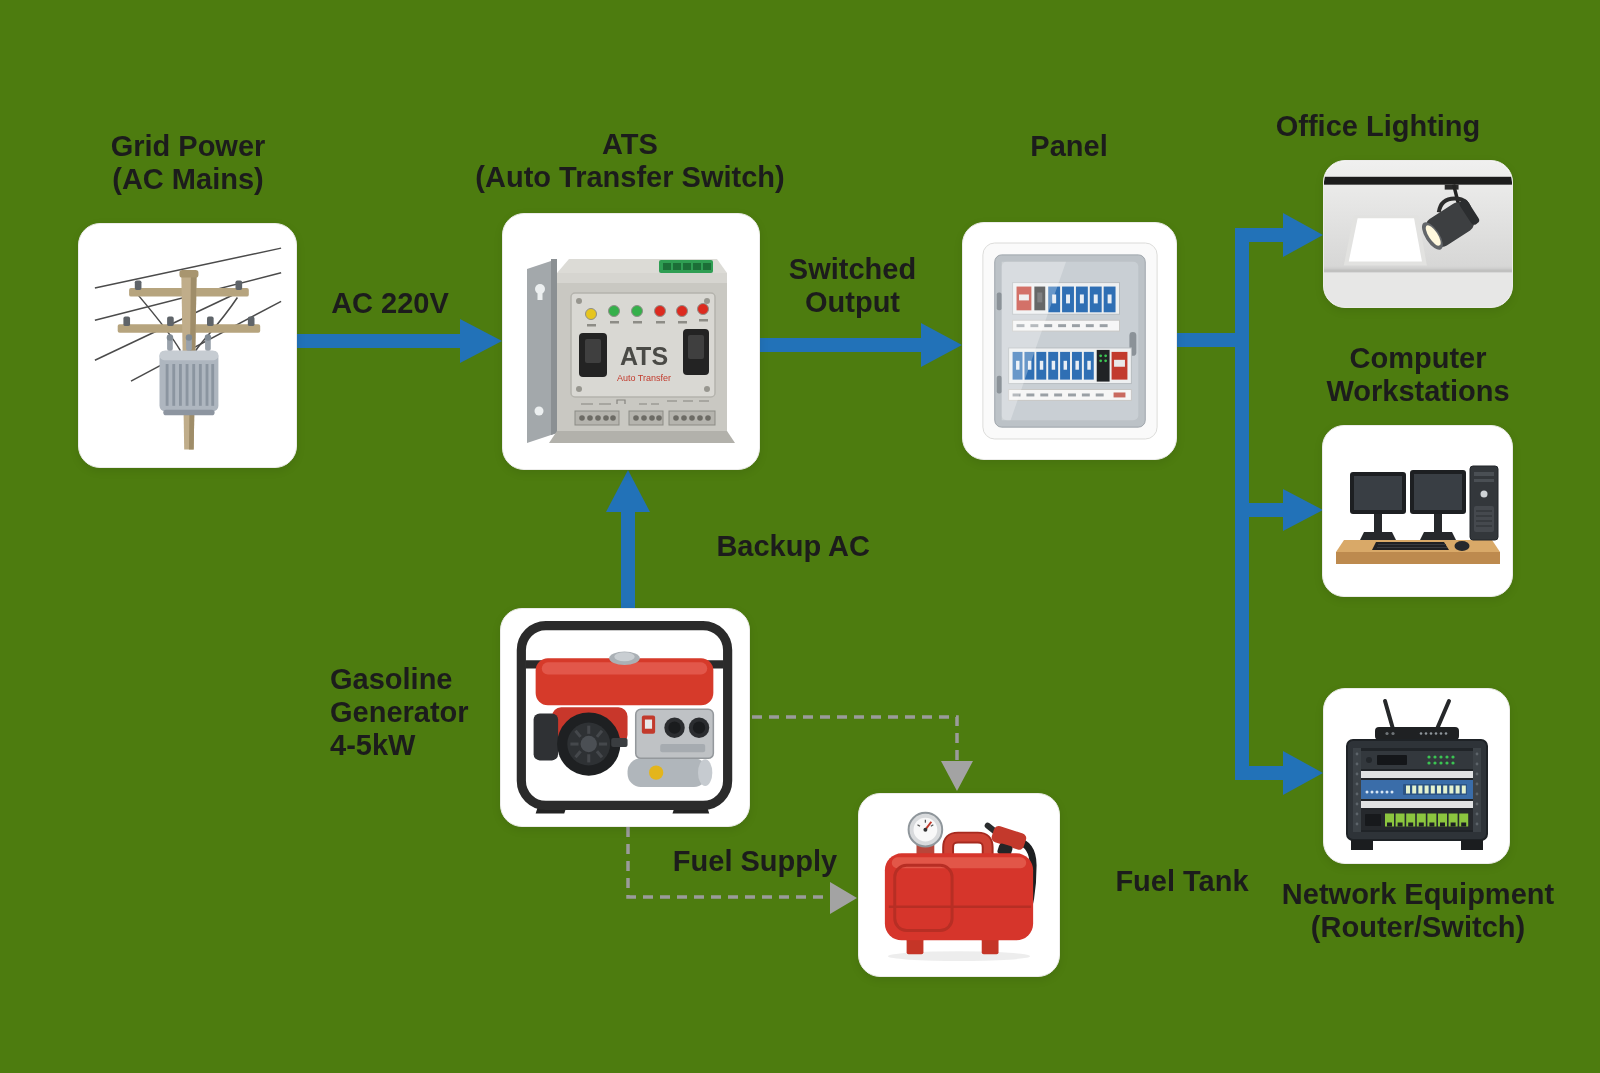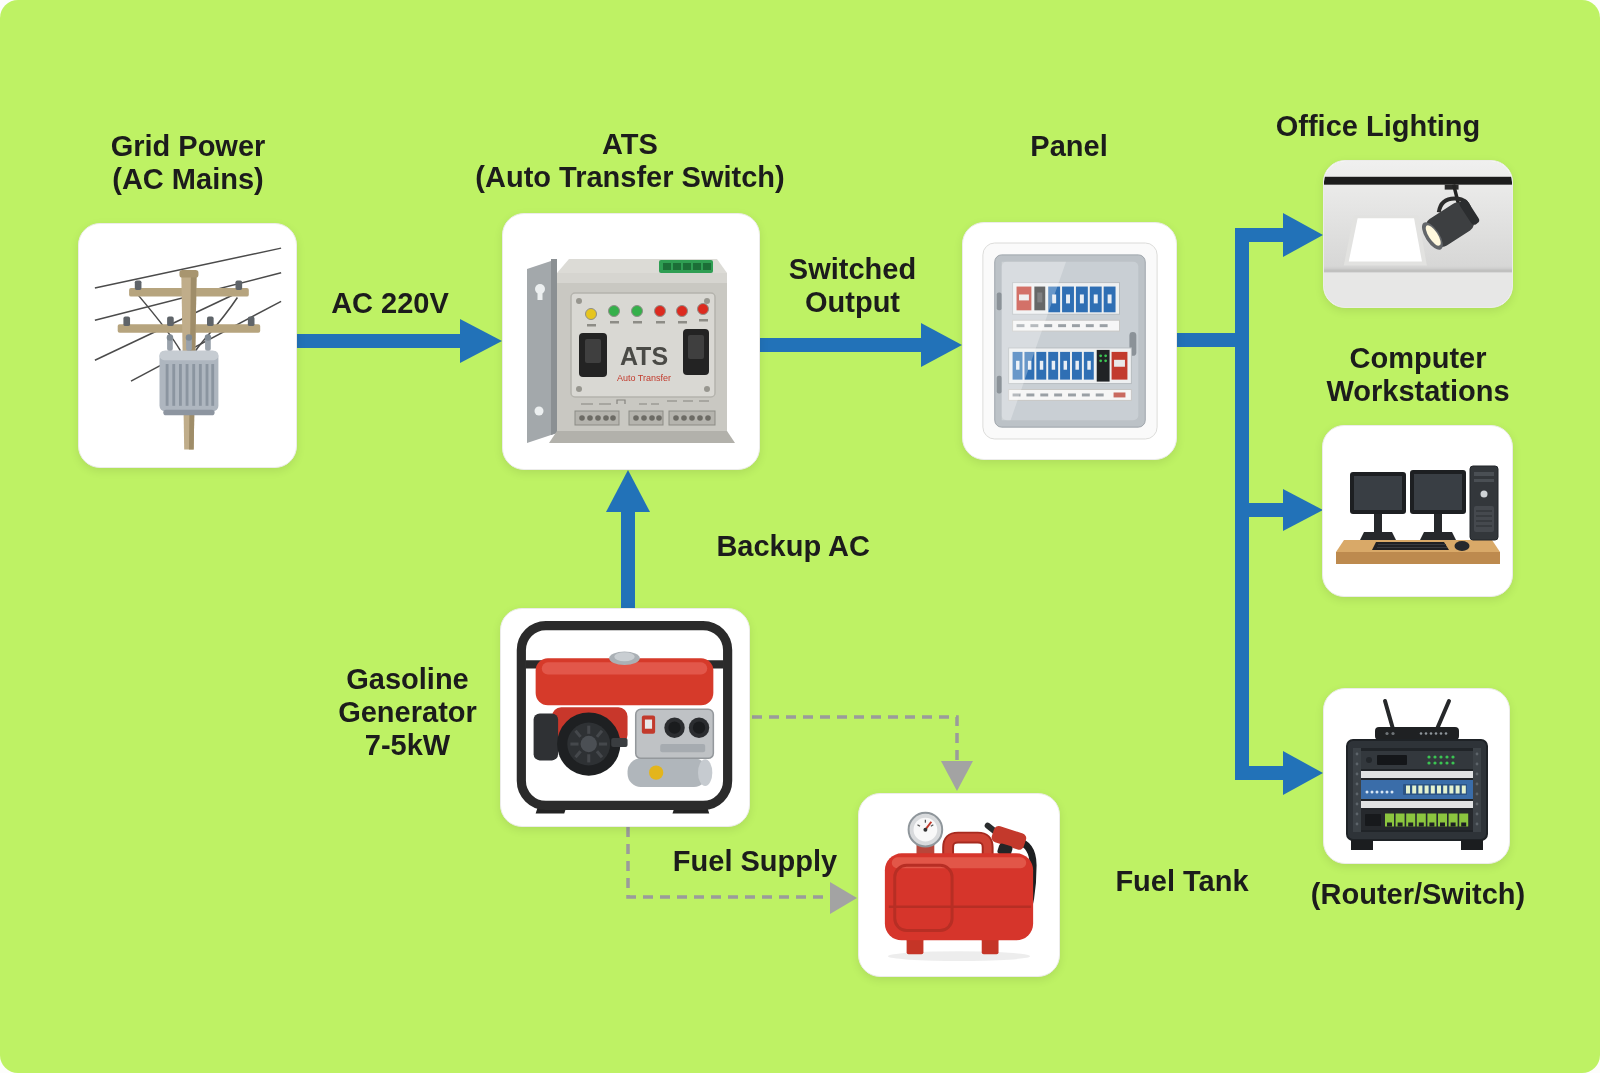--- a/index.html
+++ b/index.html
@@ -1,18 +1,18 @@
 <!DOCTYPE html>
 <html><head>
 <meta charset="utf-8">
 <style>
   html,body { margin:0; padding:0; background:#fdfdfc; }
   .canvas {
     position:relative; width:1600px; height:1073px; overflow:hidden;
-    background:#bef264; font-family:"Liberation Sans", sans-serif; color:#1c1c1c;border-radius:18px;
+    background:#4d7c0f; font-family:"Liberation Sans", sans-serif; color:#1c1c1c;
   }
   .connectors { position:absolute; left:0; top:0; pointer-events:none; }
   .card {
     position:absolute; background:#ffffff; border:1px solid #ececea;
     border-radius:22px; box-shadow:0 3px 10px rgba(0,0,0,.09);
     display:flex; align-items:center; justify-content:center; box-sizing:border-box;
   }
   .lbl { position:absolute; font-weight:bold; font-size:29px; line-height:33px; text-align:center; }
   .lbl .line { display:block; }
   svg text { font-family:"Liberation Sans", sans-serif; }
@@ -28,21 +28,21 @@
   .fuel-card  { left:858px;  top:793px; width:202px; height:184px; }
 
   .grid-lbl       { left:58px;   top:130px; width:260px; }
   .ats-lbl        { left:450px;  top:128px; width:360px; }
   .ac220-lbl      { left:300px;  top:287px; width:180px; }
   .sw-lbl         { left:770px;  top:253px; width:165px; }
   .panel-lbl      { left:959px;  top:130px; width:220px; }
   .light-lbl      { left:1268px; top:110px; width:220px; }
   .ws-lbl         { left:1308px; top:342px; width:220px; }
   .net-lbl        { left:1258px; top:878px; width:320px; }
-  .gen-lbl        { left:330px;  top:663px; width:155px; text-align:center; }
+  .gen-lbl        { left:330px;  top:663px; width:155px; text-align:left; }
   .backup-lbl     { left:650px;  top:530px; width:220px; text-align:right; }
   .fuelsupply-lbl { left:655px;  top:845px; width:200px; }
   .fueltank-lbl   { left:1072px; top:865px; width:220px; text-align:center; }
 </style>
 </head>
 <body>
 
 <div class="canvas">
 
   <svg class="connectors" width="1600" height="1073" viewBox="0 0 1600 1073">
@@ -104,26 +104,27 @@
     <span class="line">Panel</span>
   </div>
   <div class="lbl light-lbl">
     <span class="line">Office Lighting</span>
   </div>
   <div class="lbl ws-lbl">
     <span class="line">Computer</span>
     <span class="line">Workstations</span>
   </div>
   <div class="lbl net-lbl">
+    <span class="line">Network Equipment</span>
     <span class="line">(Router/Switch)</span>
   </div>
   <div class="lbl gen-lbl">
     <span class="line">Gasoline</span>
     <span class="line">Generator</span>
-    <span class="line">7-5kW</span>
+    <span class="line">4-5kW</span>
   </div>
   <div class="lbl backup-lbl">
     <span class="line">Backup AC</span>
   </div>
   <div class="lbl fuelsupply-lbl">
     <span class="line">Fuel Supply</span>
   </div>
   <div class="lbl fueltank-lbl">
     <span class="line">Fuel Tank</span>
   </div>

